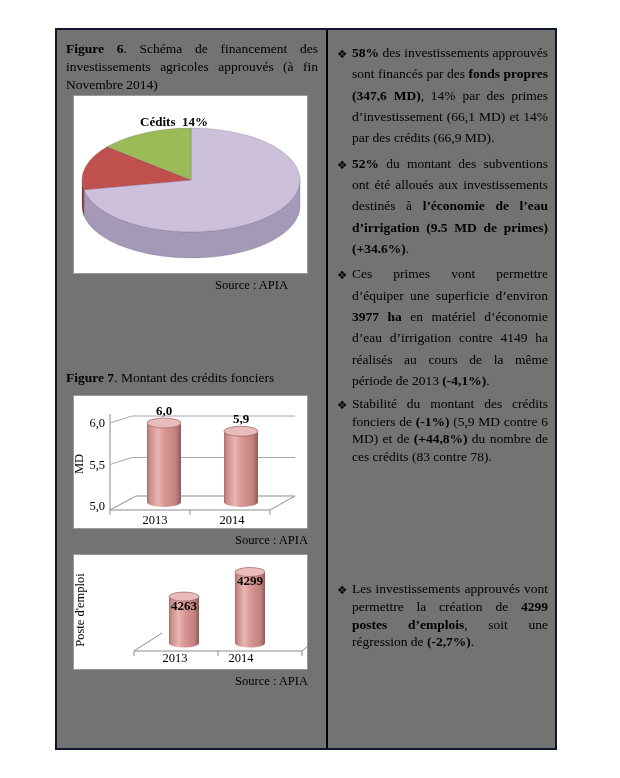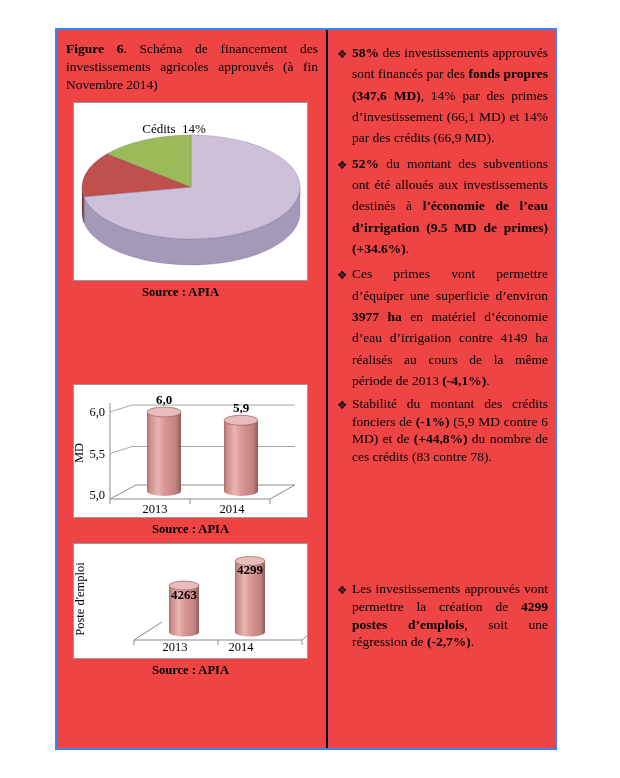--- a/index.html
+++ b/index.html
@@ -2,40 +2,40 @@
 <html><head>
 <meta charset="utf-8">
 <style>
   html,body{margin:0;padding:0;}
   body{
     width:620px;height:778px;background:#ffffff;position:relative;
     font-family:"Liberation Serif","DejaVu Serif",serif;color:#000;
   }
   .doc-table{
     position:absolute;left:55px;top:28px;width:502px;height:722px;
-    border:2px solid #3b82f6;box-sizing:border-box;display:flex;background:#ef4444;
+    border:2px solid #0f172a;box-sizing:border-box;display:flex;background:#737373;
   }
   .col-left{
     width:271px;border-right:2px solid #000;box-sizing:border-box;
     padding:10px 8px 6px 9px;
   }
   .col-right{
     flex:1;box-sizing:border-box;padding:12px 7px 8px 9px;
   }
   .caption{margin:0;font-size:13.5px;line-height:1.35;text-align:justify;}
   .caption b{font-weight:bold;}
   .chartbox{
     border:1px solid #9a9a9a;width:235px;margin-left:7px;
     position:relative;background:#fff;box-sizing:border-box;
   }
-  #pie-box{height:179px;margin-top:7px;}
+  #pie-box{height:179px;font-weight:bold;}
   #fig7-box{height:134px;margin-top:8px;}
   #fig8-box{height:116px;margin-top:4px;}
   .source{
-    font-weight:bold;font-size:12.5px;text-align:center;
+    font-weight:normal;font-size:12.5px;text-align:right;
     width:235px;margin-left:7px;margin-top:3px;line-height:1.3;
   }
   #fig6-source{padding-right:20px;box-sizing:border-box;}
   .vspace{height:76px;}
   .vspace-sm{height:2px;}
   
   .pie-label{position:absolute;font-size:13px;line-height:1.18;color:#000;}
   #pl-credits{top:18px;left:35px;width:130px;text-align:center;}
   #pl-prime{top:40px;left:3px;width:97px;}
   #pl-auto{top:76px;left:66px;width:130px;text-align:center;}
@@ -69,20 +69,21 @@
           <path d="M117 84 L117.00,32.00 A109 52 0 1 1 9.93,93.74 Z" fill="#ccc0da" stroke="rgba(80,60,90,0.35)" stroke-width="0.6"></path>
           <path d="M117 84 L9.93,93.74 A109 52 0 0 1 33.01,50.85 Z" fill="#c0504d" stroke="rgba(80,60,90,0.35)" stroke-width="0.6"></path>
           <path d="M117 84 L33.01,50.85 A109 52 0 0 1 117.00,32.00 Z" fill="#9bbb59" stroke="rgba(80,60,90,0.35)" stroke-width="0.6"></path>
         </svg>
       <div class="pie-label" id="pl-credits">Cédits&nbsp;&nbsp;14%</div>
     </div>
     <div class="source" id="fig6-source">Source : APIA</div>
 
     <div class="vspace"></div>
 
+    <p class="caption"><b>Figure 7</b><span>. Montant des crédits fonciers</span></p>
 
     <div class="chartbox" id="fig7-box">
       <svg id="fig7-svg" width="233" height="132" viewBox="0 0 233 132">
           <defs>
             <linearGradient id="grad7" x1="0" y1="0" x2="1" y2="0">
               <stop offset="0" stop-color="#a86b68"></stop>
               <stop offset="0.07" stop-color="#c98a87"></stop>
               <stop offset="0.32" stop-color="#e9b6b3"></stop>
               <stop offset="0.52" stop-color="#d99694"></stop>
               <stop offset="0.85" stop-color="#c08280"></stop>

